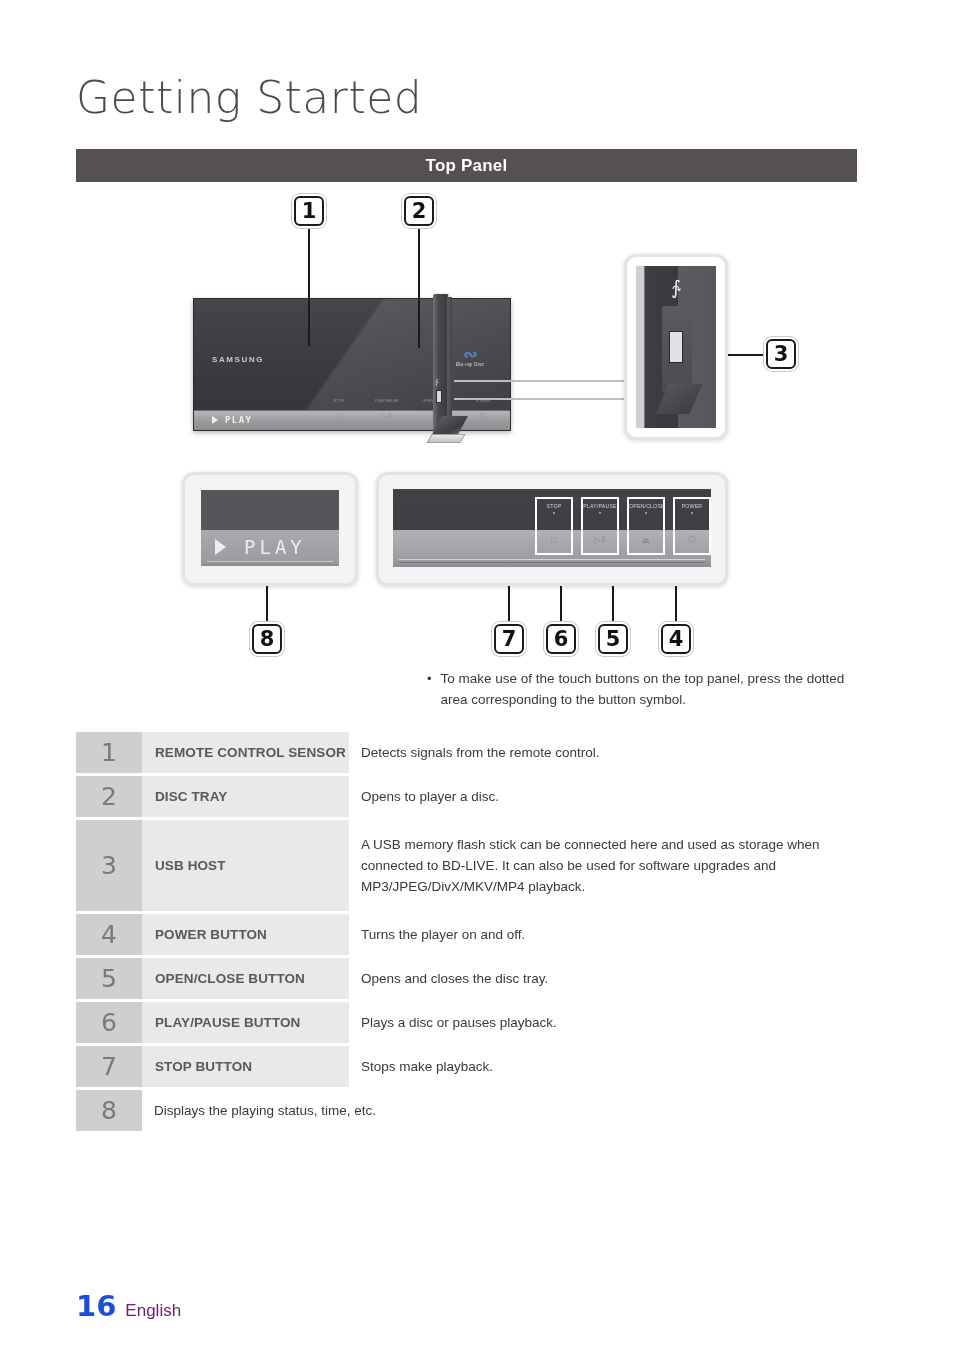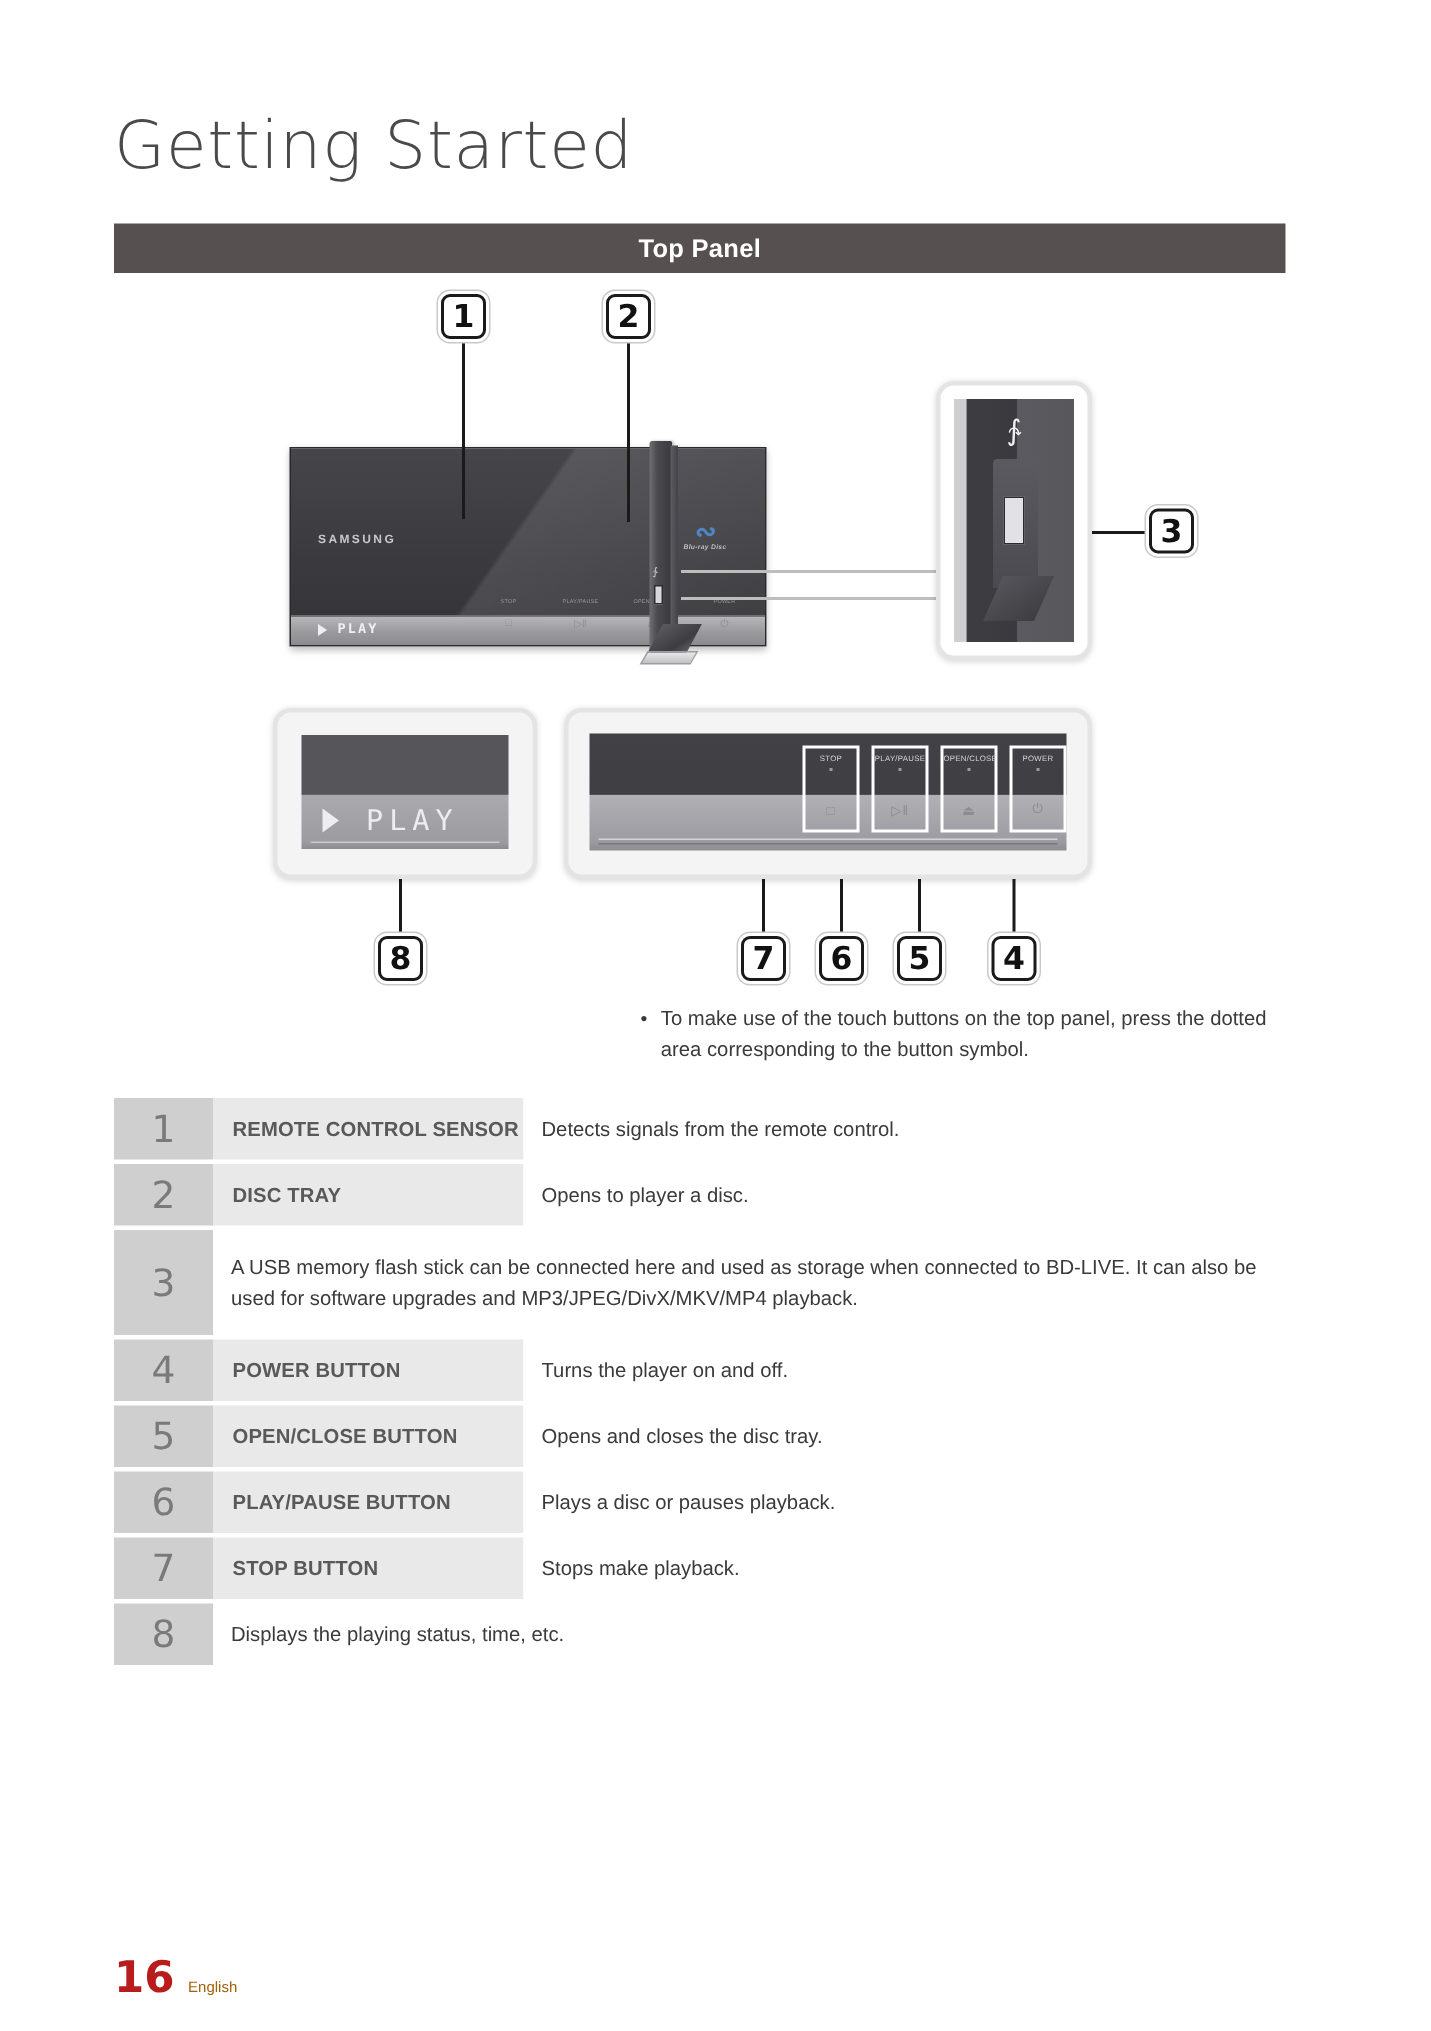--- a/index.html
+++ b/index.html
@@ -520,27 +520,26 @@
     position: absolute;
     left: 76px;
     top: 1289px;
     display: flex;
     align-items: baseline;
     gap: 9px;
   }
   .footer-num {
     font-size: 29px;
     font-weight: bold;
-    color: #b91c1c;
+    color: #1d4ed8;
     font-family: "DejaVu Sans", sans-serif;
-    margin-top: 12px;
   }
   .footer-lang {
-    font-size: 10px;
-    color: #a16207;
+    font-size: 17px;
+    color: #701a75;
   }
 </style>
 </head>
 <body>
 
 <div class="page-title">Getting Started</div>
 
 <div class="section-bar">
   <span class="section-bar-title">Top Panel</span>
 </div>
@@ -678,20 +677,21 @@
   </div>
 
   <div class="spec-row">
     <div class="spec-num">2</div>
     <div class="spec-label">DISC TRAY</div>
     <div class="spec-desc">Opens to player a disc.</div>
   </div>
 
   <div class="spec-row tall">
     <div class="spec-num">3</div>
+    <div class="spec-label">USB HOST</div>
     <div class="spec-desc">A USB memory flash stick can be connected here and used as storage when connected to BD-LIVE. It can also be used for software upgrades and MP3/JPEG/DivX/MKV/MP4 playback.</div>
   </div>
 
   <div class="spec-row">
     <div class="spec-num">4</div>
     <div class="spec-label">POWER BUTTON</div>
     <div class="spec-desc">Turns the player on and off.</div>
   </div>
 
   <div class="spec-row">

